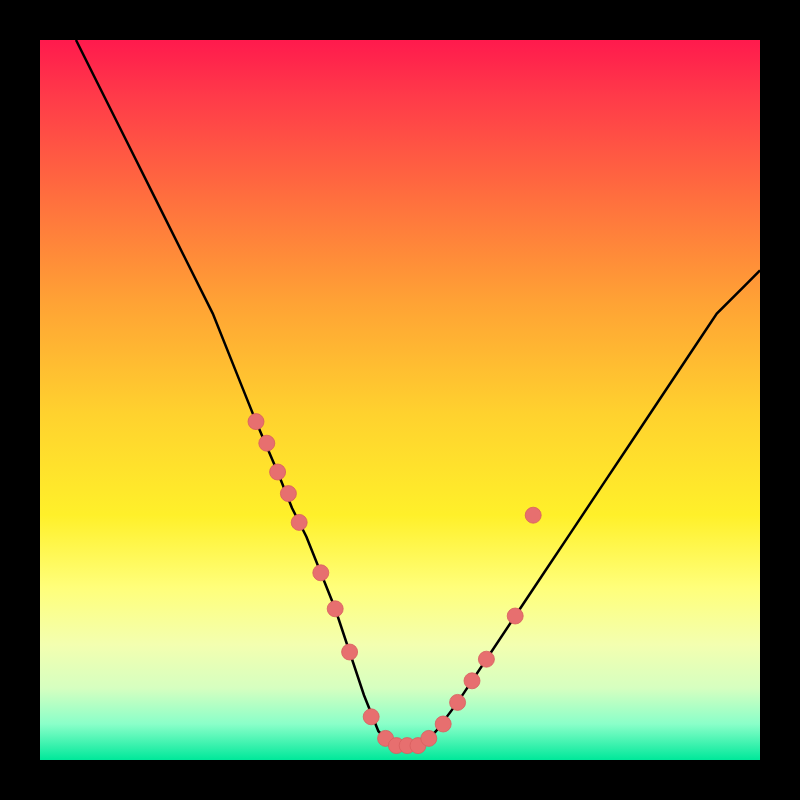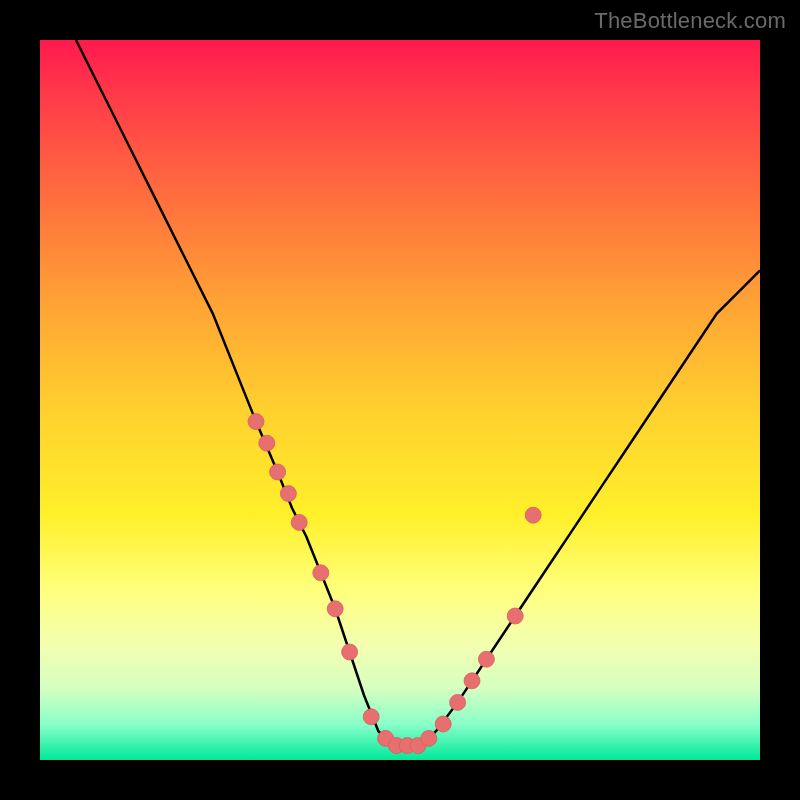--- a/index.html
+++ b/index.html
@@ -63,21 +63,20 @@
     fill: #e76f6f;
     stroke: #d85e5e;
     stroke-width: 0.8;
   }
 </style>
 </head>
 <body>
 
 <div class="frame">
 
-  <div class="watermark">TheBottleneck.com</div>
 
   <div class="plot">
     <svg class="curve" viewBox="0 0 720 720">
       <path id="curvePath" class="curve-path" d="M36.0 0.0 L57.6 43.2 L86.4 100.8 L115.2 158.4 L144.0 216.0 L172.8 273.6 L201.6 345.6 L216.0 381.6 L237.6 432.0 L252.0 468.0 L266.4 496.8 L280.8 532.8 L295.2 568.8 L309.6 612.0 L324.0 655.2 L338.4 691.2 L352.8 705.6 L367.2 705.6 L381.6 705.6 L396.0 691.2 L417.6 662.4 L446.4 619.2 L475.2 576.0 L504.0 532.8 L532.8 489.6 L561.6 446.4 L590.4 403.2 L619.2 360.0 L648.0 316.8 L676.8 273.6 L705.6 244.8 L720.0 230.4"></path>
       <g id="markersGroup">
           <circle cx="216.0" cy="381.6" r="8" class="marker"></circle>
           <circle cx="226.8" cy="403.2" r="8" class="marker"></circle>
           <circle cx="237.6" cy="432.0" r="8" class="marker"></circle>
           <circle cx="248.4" cy="453.6" r="8" class="marker"></circle>
           <circle cx="259.2" cy="482.4" r="8" class="marker"></circle>

